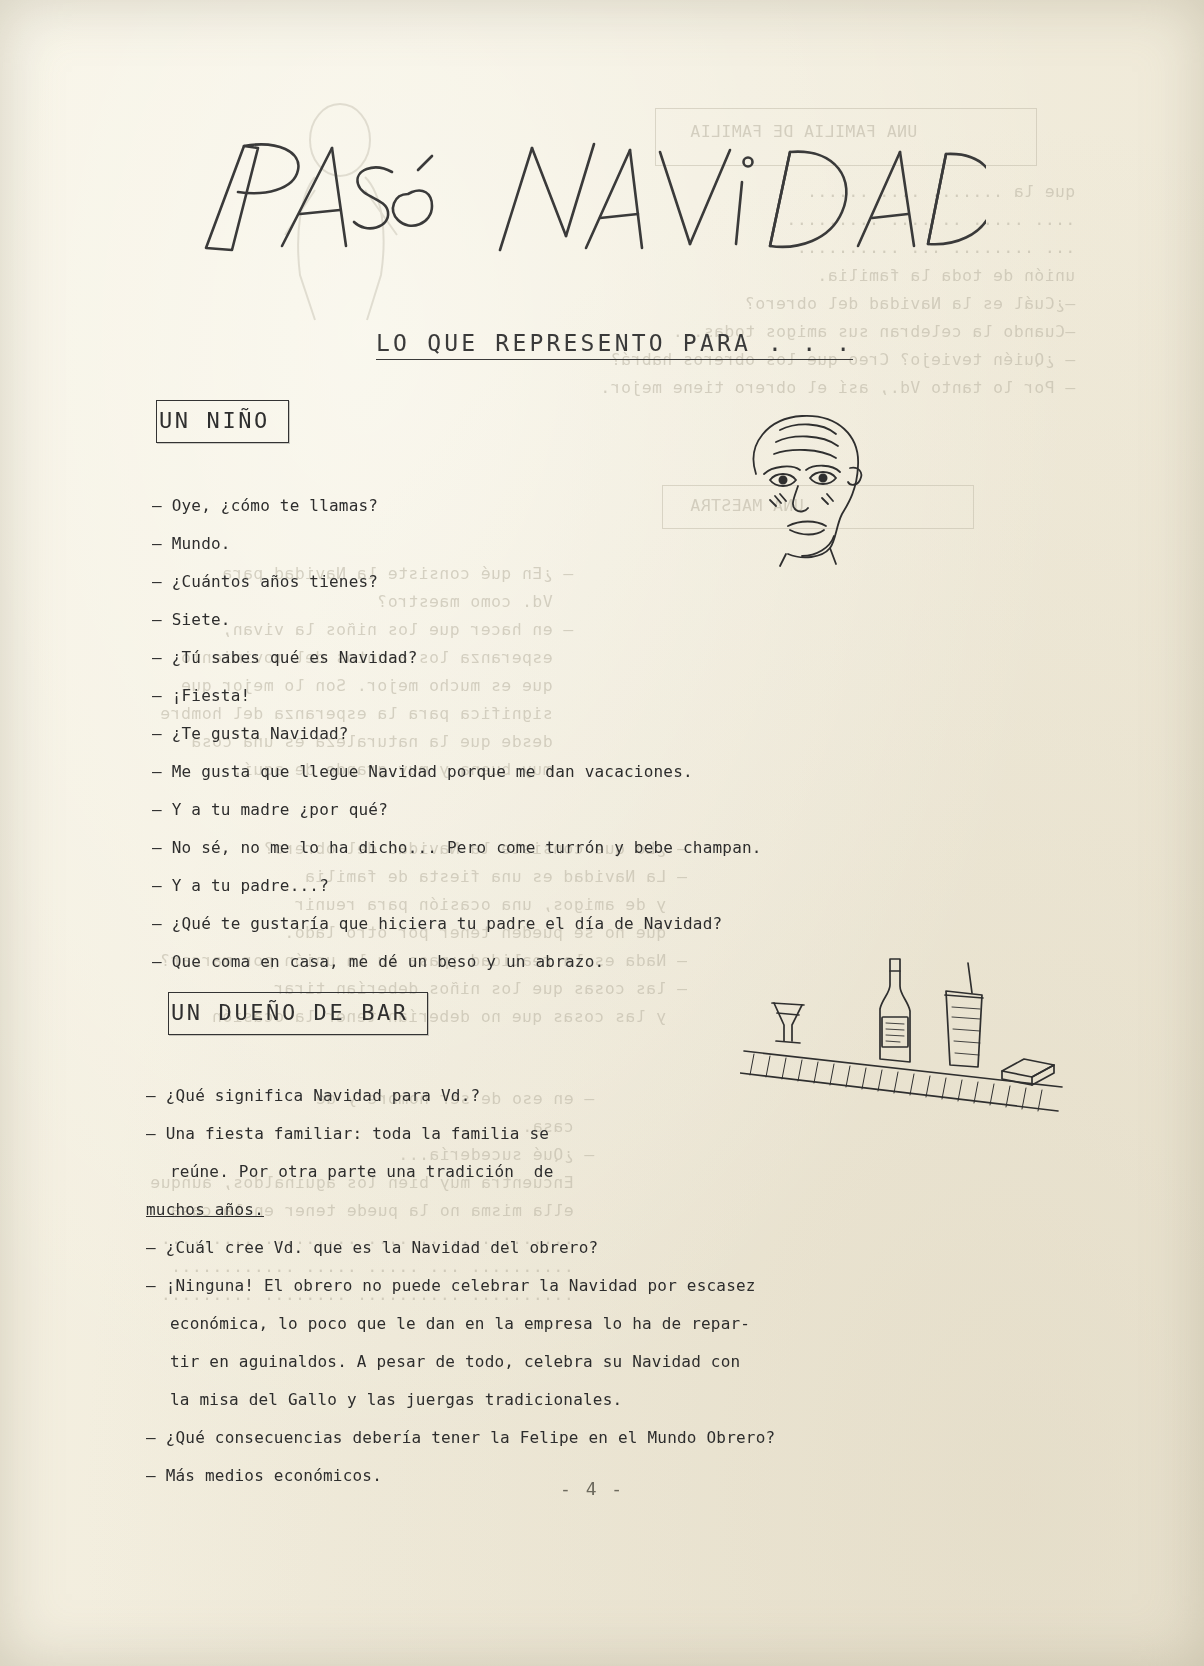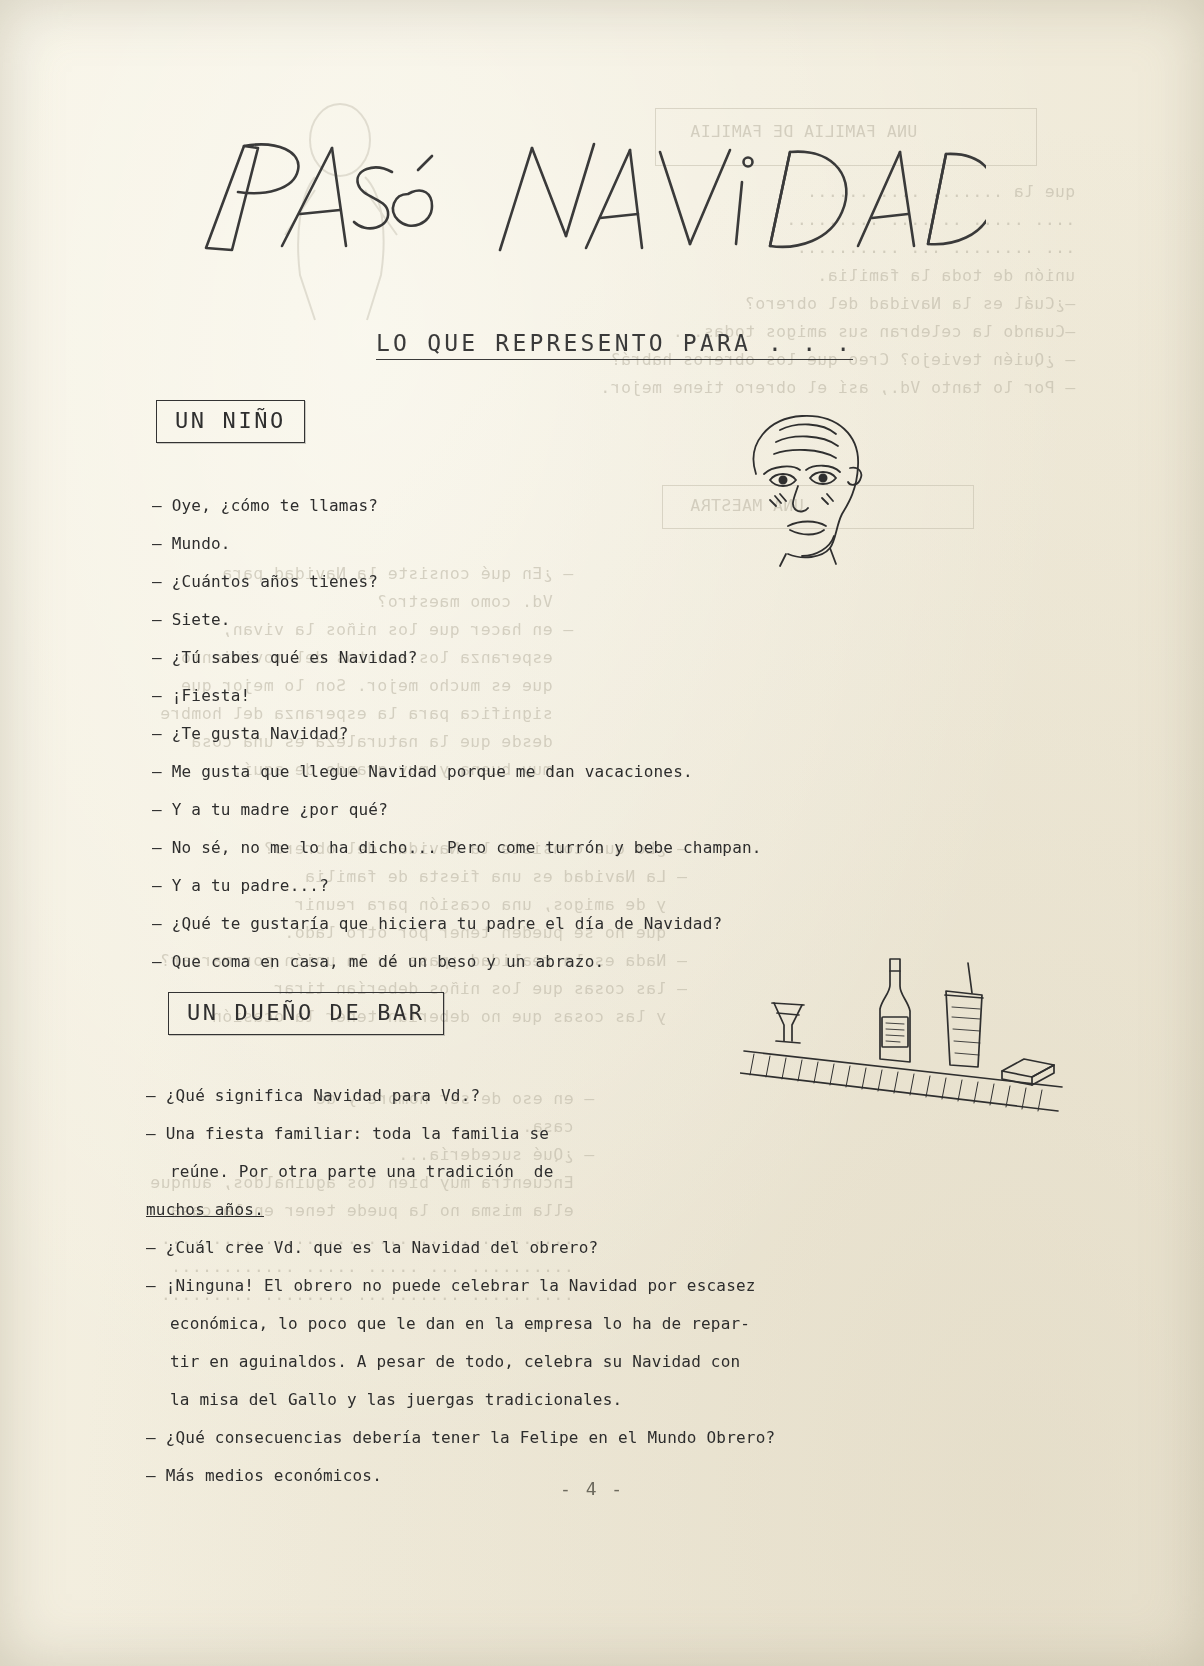--- a/index.html
+++ b/index.html
@@ -78,21 +78,21 @@
     color: #3a3a3a;
     border-bottom: 1.5px solid #3a3a3a;
     padding-bottom: 3px;
     white-space: pre;
   }
 
   
   .label-box {
     position: absolute;
     border: 1.6px solid #333;
-    padding: 7px 18px 9px 18px;
+    padding: 7px 18px 9px 2px;
     font-size: 22px;
     letter-spacing: 2.6px;
     color: #2f2f2f;
     background: transparent;
     white-space: pre;
     box-shadow: 1px 1px 0 rgba(60,60,60,0.25);
   }
   #label-nino { left: 156px; top: 400px; }
   #label-bar  { left: 168px; top: 992px; }
 

